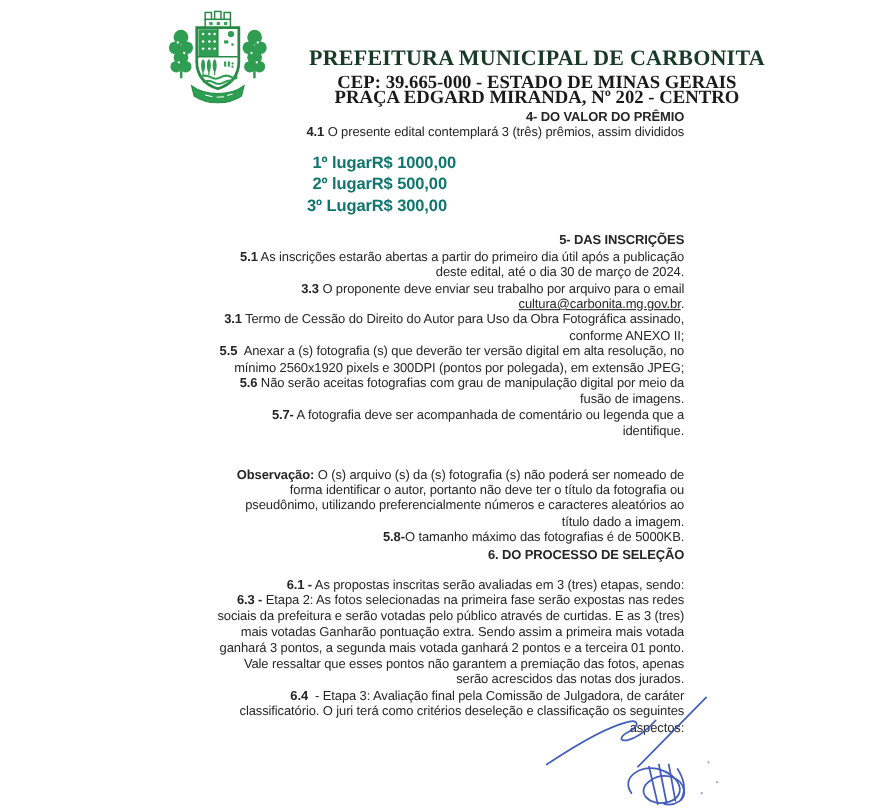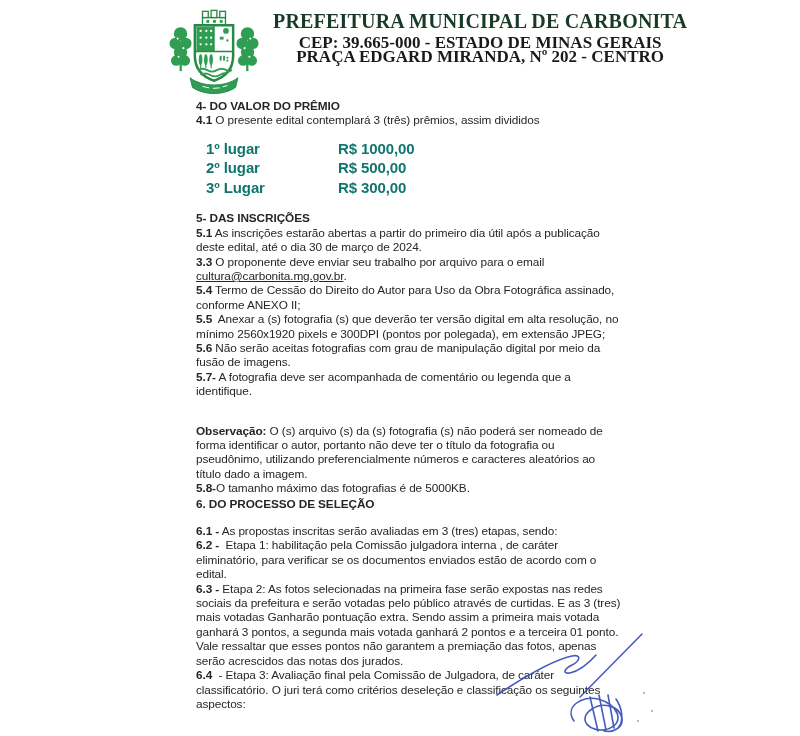--- a/index.html
+++ b/index.html
@@ -4,39 +4,39 @@
 <style>
   html,body { margin:0; padding:0; background:#ffffff; }
   .page {
     position:relative; width:800px; height:736px; overflow:hidden;
     background:#ffffff;
     font-family:"Liberation Sans", sans-serif;
   }
 
   
   .doc-header {
-    position:absolute; top:8px; left:164px;
-    display:flex; align-items:flex-start; gap:9px;
+    position:absolute; top:8px; left:148px;
+    display:flex; align-items:flex-end; gap:33px;
   }
   .crest { width:100px; height:88px; flex:0 0 auto; }
   .header-text { text-align:center; font-family:"Liberation Serif", serif; }
   .doc-title {
     margin:2px 0 3px; font-size:20px; font-weight:bold;
     letter-spacing:.2px; color:#1a3a28; white-space:nowrap;
   }
   .addr {
     font-size:17px; font-weight:bold; color:#1a1a1a;
     line-height:14px; white-space:nowrap;
   }
 
   
   .doc-body {
     position:absolute; left:196px; top:99px; width:426px;
     font-size:11.8px; line-height:14.4px; letter-spacing:-.1px;
-    color:#262626; text-align:left;
+    color:#262626; text-align:right;
   }
   .sec-heading { margin:0; font-size:11.8px; font-weight:bold; line-height:14.4px; }
   .para { margin:0; }
   .lbl { font-weight:bold; }
   .email { color:#262626; text-decoration:underline; cursor:pointer; }
 
   .prizes { margin:11px 0 14px 10px; }
   .prize-row { display:flex; font-weight:bold; font-size:15px; line-height:19.5px; color:#0f766e; }
   .prize-place { width:132px; }
 
@@ -166,31 +166,30 @@
       </div>
       <div class="prize-row">
         <span class="prize-place">3º Lugar</span>
         <span class="prize-value">R$ 300,00</span>
       </div>
     </div>
 
     <h2 class="sec-heading">5- DAS INSCRIÇÕES</h2>
     <p class="para"><b class="lbl">5.1</b> <span>As inscrições estarão abertas a partir do primeiro dia útil após a publicação deste edital, até o dia 30 de março de 2024.</span></p>
     <p class="para"><b class="lbl">3.3</b> <span>O proponente deve enviar seu trabalho por arquivo para o email</span> <a class="email">cultura@carbonita.mg.gov.br</a><span>.</span></p>
-    <p class="para"><b class="lbl">5.4</b> <span>Termo de Cessão do Direito do Autor para Uso da Obra Fotográfica assinado, conforme ANEXO II;</span></p>
+    <p class="para"><b class="lbl">3.1</b> <span>Termo de Cessão do Direito do Autor para Uso da Obra Fotográfica assinado, conforme ANEXO II;</span></p>
     <p class="para"><b class="lbl">5.5</b>&nbsp; <span>Anexar a (s) fotografia (s) que deverão ter versão digital em alta resolução, no mínimo 2560x1920 pixels e 300DPI (pontos por polegada), em extensão JPEG;</span></p>
     <p class="para"><b class="lbl">5.6</b> <span>Não serão aceitas fotografias com grau de manipulação digital por meio da fusão de imagens.</span></p>
     <p class="para"><b class="lbl">5.7-</b> <span>A fotografia deve ser acompanhada de comentário ou legenda que a identifique.</span></p>
 
     <p class="para obs-para"><b class="lbl">Observação:</b> <span>O (s) arquivo (s) da (s) fotografia (s) não poderá ser nomeado de forma identificar o autor, portanto não deve ter o título da fotografia  ou pseudônimo, utilizando preferencialmente números e caracteres aleatórios ao título dado a imagem.</span></p>
     <p class="para"><b class="lbl">5.8-</b><span>O tamanho máximo das fotografias é de 5000KB.</span></p>
 
     <h2 class="sec-heading s6-heading">6. DO PROCESSO DE SELEÇÃO</h2>
     <p class="para first-after-heading"><b class="lbl">6.1 -</b> <span>As propostas inscritas serão avaliadas em 3 (tres) etapas, sendo:</span></p>
-    <p class="para"><b class="lbl">6.2 -</b>&nbsp; <span>Etapa 1: habilitação pela Comissão julgadora interna , de caráter eliminatório, para verificar se os documentos enviados estão de acordo com o edital.</span></p>
     <p class="para"><b class="lbl">6.3 -</b> <span>Etapa 2: As fotos  selecionadas na primeira fase serão expostas nas redes sociais da prefeitura e serão votadas pelo público através de curtidas. E as 3 (tres) mais votadas  Ganharão pontuação extra. Sendo assim a primeira mais votada ganhará 3 pontos, a segunda mais votada ganhará 2 pontos e a terceira 01 ponto. Vale ressaltar que esses pontos não garantem a premiação das fotos, apenas serão acrescidos das notas dos jurados.</span></p>
     <p class="para"><b class="lbl">6.4</b>&nbsp; <span>- Etapa 3: Avaliação final pela Comissão de Julgadora, de caráter classificatório. O juri terá como critérios deseleção e  classificação os seguintes aspectos:</span></p>
   </main>
 
   <svg class="signature" width="205" height="102" viewBox="0 0 205 102" aria-hidden="true">
     <g fill="none" stroke="#3550b8" stroke-width="1.6" stroke-linecap="round" opacity="0.92">
 
       <path d="M 5,62 C 35,42 62,27 80,23 C 90,21 88,28 80,32 C 72,36 70,41 78,40 C 87,38 96,31 104,22"></path>
 
       <path d="M 150,1 L 88,64"></path>

